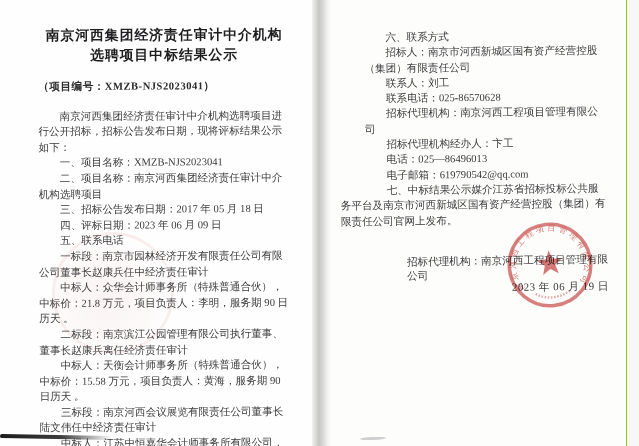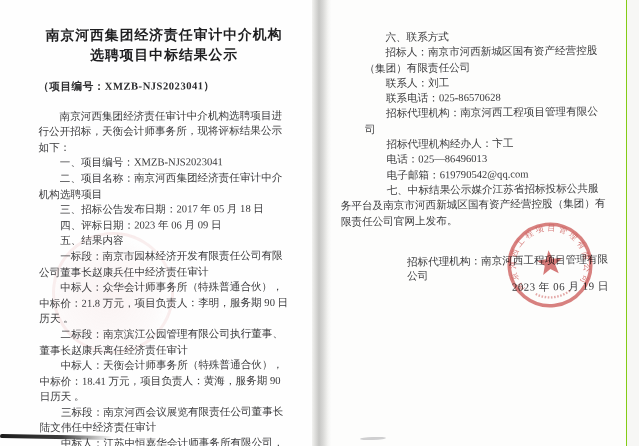--- a/index.html
+++ b/index.html
@@ -93,30 +93,30 @@
 <body>
 
 <div class="scan">
 
   <div class="page-left">
     <div class="seal-bleed"></div>
     <div class="left-content">
       <div class="doc-title">南京河西集团经济责任审计中介机构
 选聘项目中标结果公示</div>
       <div class="project-no">（项目编号：XMZB-NJS2023041）</div>
-      <p>南京河西集团经济责任审计中介机构选聘项目进行公开招标，天衡会计师事务所，现将评标结果公示如下：</p>
-      <p>一、项目编号：XMZB-NJS2023041</p>
+      <p>南京河西集团经济责任审计中介机构选聘项目进行公开招标，招标公告发布日期，现将评标结果公示如下：</p>
+      <p>一、项目名称：XMZB-NJS2023041</p>
       <p>二、项目名称：南京河西集团经济责任审计中介机构选聘项目</p>
       <p>三、招标公告发布日期：2017 年 05 月 18 日</p>
       <p>四、评标日期：2023 年 06 月 09 日</p>
-      <p>五、结果内容</p>
+      <p>五、联系电话</p>
       <p>一标段：南京市园林经济开发有限责任公司有限公司董事长赵康兵任中经济责任审计</p>
       <p>中标人：众华会计师事务所（特殊普通合伙），中标价：21.8 万元，项目负责人：李明，服务期 90 日历天 。</p>
       <p>二标段：南京滨江公园管理有限公司执行董事、董事长赵康兵离任经济责任审计</p>
-      <p>中标人：天衡会计师事务所（特殊普通合伙），中标价：18.41 万元，项目负责人：黄海，服务期 90 日历天 。</p>
+      <p>中标人：天衡会计师事务所（特殊普通合伙），中标价：15.58 万元，项目负责人：黄海，服务期 90 日历天 。</p>
       <p>三标段：南京河西会议展览有限责任公司董事长陆文伟任中经济责任审计</p>
       <p>中标人：江苏中恒嘉华会计师事务所有限公司，中标价：10.5 万元，项目负责人：胡频，服务期 90 日历天 。</p>
     </div>
   </div>
 
   <div class="page-gap"></div>
 
   <div class="page-right">
     <div class="right-content">
       <p>六、联系方式</p>

